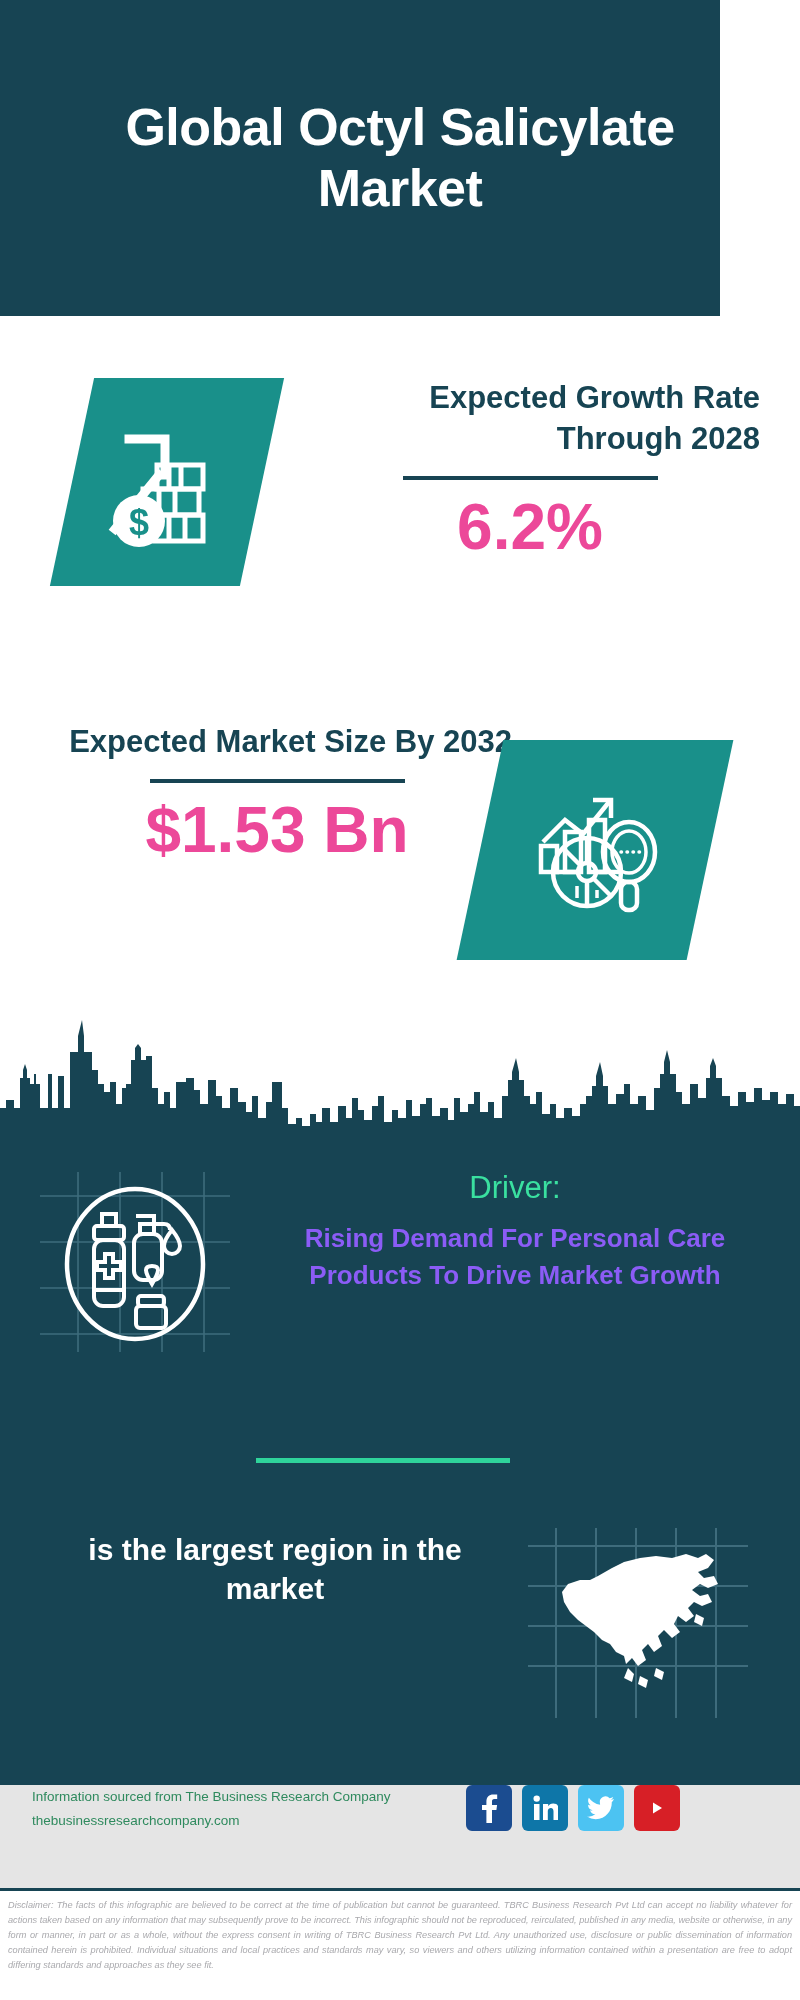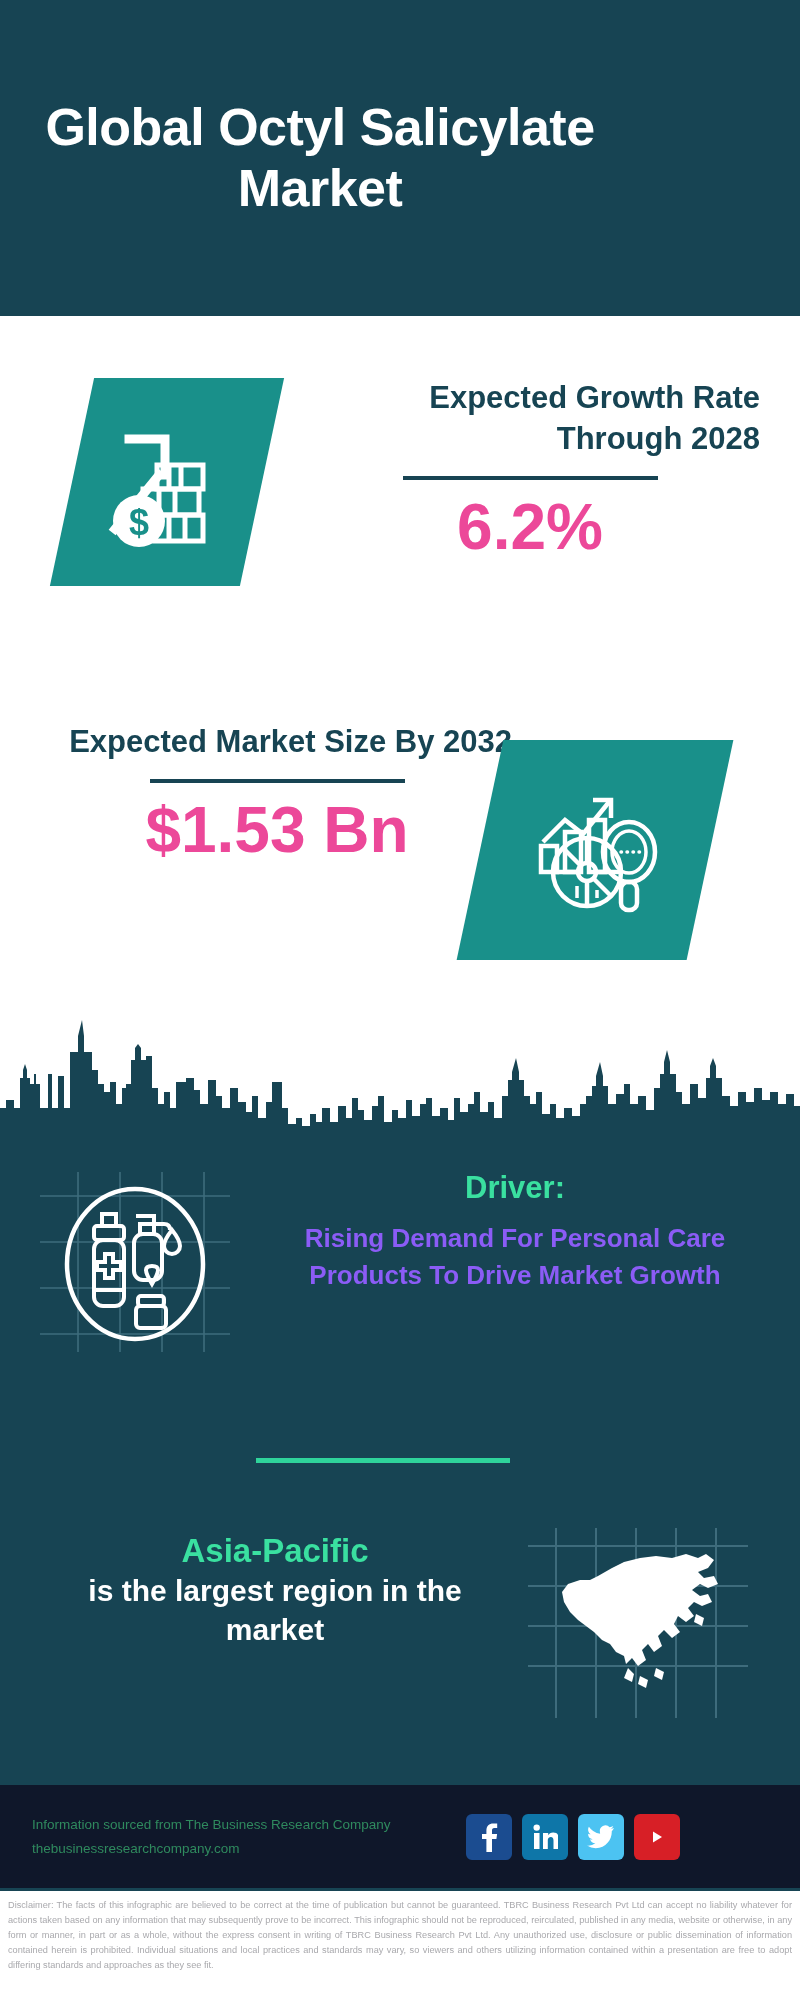--- a/index.html
+++ b/index.html
@@ -6,23 +6,23 @@
   html, body {
     width:800px; height:2000px;
     background:#ffffff;
     font-family:"Liberation Sans", sans-serif;
     overflow:hidden;
   }
   .page { position:relative; width:800px; height:2000px; background:#fff; }
 
   
   .header {
-    position:absolute; left:0; top:0; width:800px; height:316px;
+    position:absolute; left:0; top:0; width:720px; height:316px;
     background:#174453;
-    display:flex; align-items:center; justify-content:flex-start;
+    display:flex; align-items:center; justify-content:flex-end;
   }
   .header-title {
     color:#ffffff;
     font-size:52px;
     font-weight:700;
     line-height:1.18;
     text-align:center;
     letter-spacing:-0.5px;
     width:640px;
   }
@@ -77,21 +77,21 @@
     background:#174453;
   }
 
   
   .driver-icon { position:absolute; left:40px; top:1172px; width:190px; height:180px; }
   .driver-icon svg { display:block; }
   .driver-text {
     position:absolute; left:265px; top:1168px; width:500px; text-align:center;
   }
   .driver-heading {
-    color:#3ae0a0; font-size:31px; font-weight:700; line-height:1.3; margin-bottom:12px;
+    color:#3ae0a0; font-size:31px; font-weight:400; line-height:1.3; margin-bottom:12px;
   }
   .driver-body {
     color:#8b5cf6; font-size:26px; font-weight:700; line-height:1.42;
   }
 
   
   .green-divider {
     position:absolute; left:256px; top:1458px; width:254px; height:5px;
     background:#2fd49b;
   }
@@ -105,23 +105,23 @@
   }
   .region-sub {
     color:#ffffff; font-size:30px; font-weight:700; line-height:1.3;
   }
   .region-map { position:absolute; left:528px; top:1528px; width:220px; height:190px; }
   .region-map svg { display:block; }
 
   
   .footer {
     position:absolute; left:0; top:1783px; width:800px; height:105px;
-    background:#0f172a;
+    background:#e5e5e5;
     border-top:2px solid #174453;
-    display:flex; align-items:center;
+    display:flex; align-items:flex-start;
   }
   .footer-text {
     margin-left:32px; width:420px;
     color:#2f8a5e; font-size:13.5px; line-height:1.75;
   }
   .social-row { display:flex; gap:10px; margin-left:14px; }
   .social {
     width:46px; height:46px; border-radius:6px;
     display:flex; align-items:center; justify-content:center;
   }
@@ -131,20 +131,21 @@
   .s-yt { background:#d71f26; }
 
   
   .disclaimer {
     position:absolute; left:0; top:1888px; width:800px; height:100px;
     background:#ffffff;
     border-top:3px solid #174453;
     padding:7px 8px 8px 8px;
     color:#a9a9ad; font-size:9.2px; line-height:1.62;
     text-align:justify;
+    font-style:italic;
   }
 </style>
 </head>
 <body>
 
 <div class="page">
 
   <div class="header">
     <div class="header-title">Global Octyl Salicylate Market</div>
   </div>
@@ -293,21 +294,20 @@
   </div>
 
   <div class="driver-text">
     <div class="driver-heading">Driver:</div>
     <div class="driver-body">Rising Demand For Personal Care Products To Drive Market Growth</div>
   </div>
 
   <div class="green-divider"></div>
 
   <div class="region-text">
-    <div class="region-title">Asia-Pacific</div>
     <div class="region-sub">is the largest region in the market</div>
   </div>
 
   <div class="region-map">
     <svg width="220" height="190" viewBox="0 0 220 190" fill="none">
       <g stroke="#3e6c7c" stroke-width="2">
         <line x1="28" y1="0" x2="28" y2="190"></line>
         <line x1="68" y1="0" x2="68" y2="190"></line>
         <line x1="108" y1="0" x2="108" y2="190"></line>
         <line x1="148" y1="0" x2="148" y2="190"></line>

